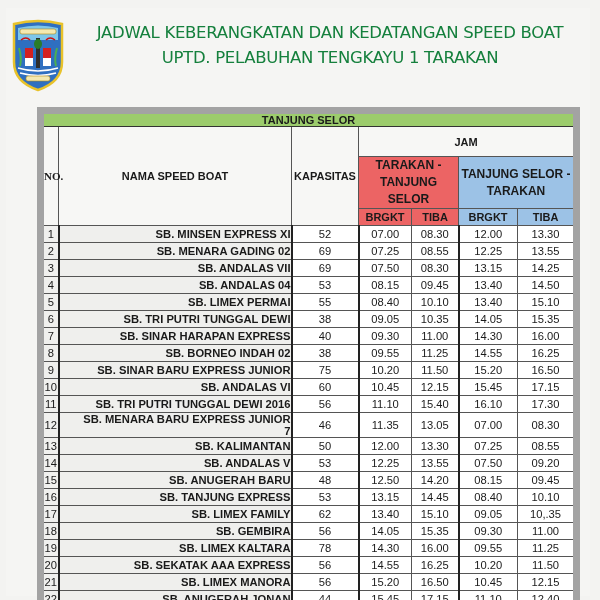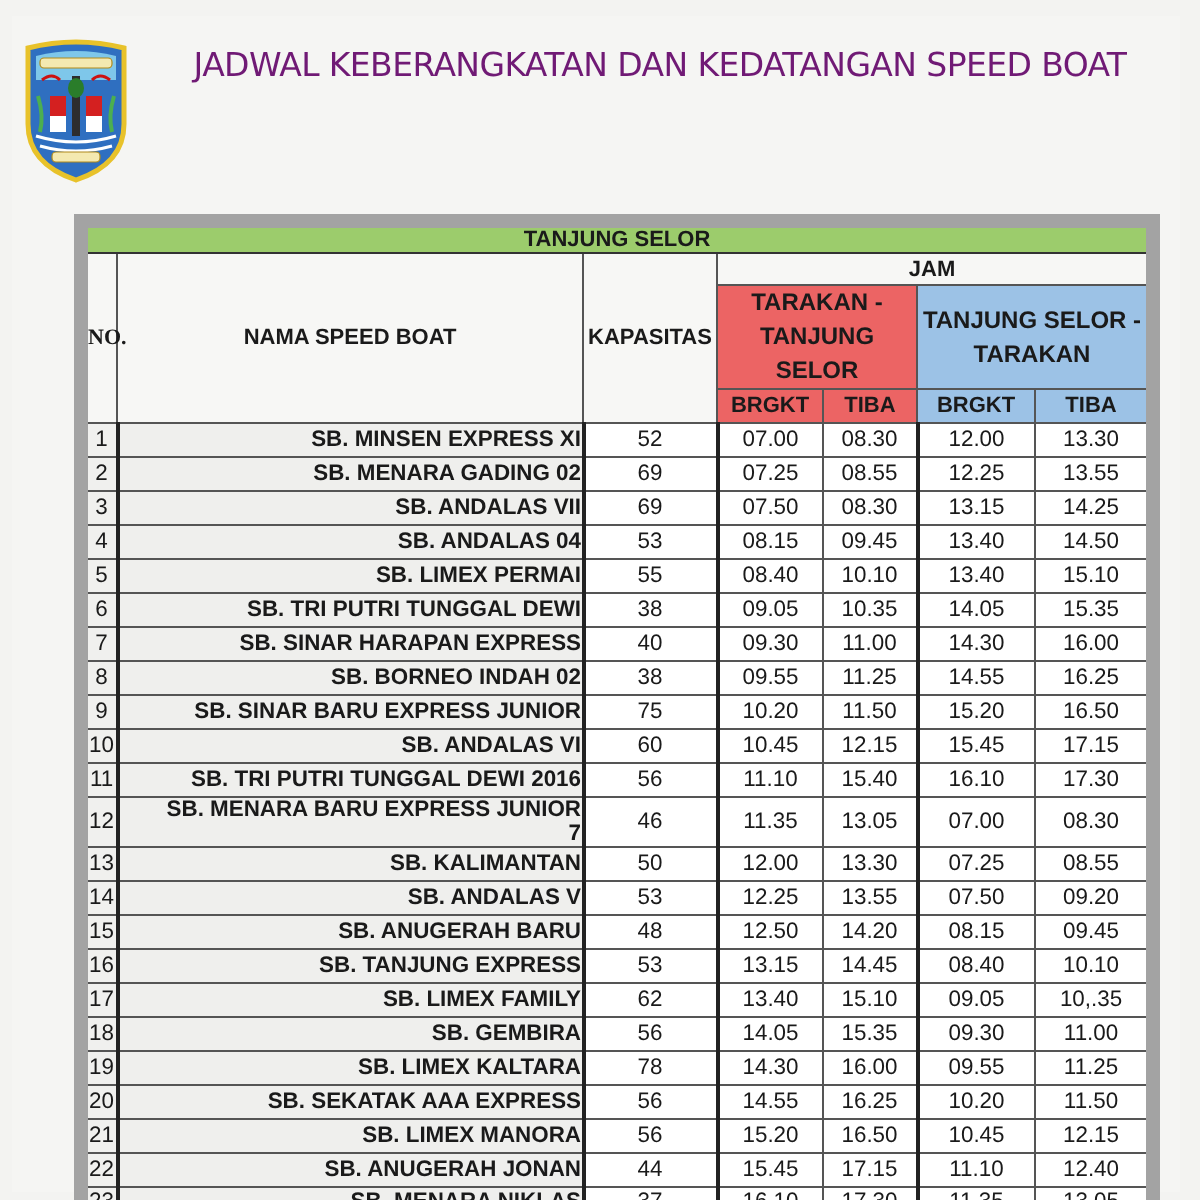--- a/index.html
+++ b/index.html
@@ -11,36 +11,36 @@
     }
     .paper {
       position: absolute; left: 6px; top: 8px; width: 584px; height: 588px;
       background: #f5f5f3;
     }
     .logo {
       position: absolute; left: 10px; top: 18px; width: 56px; height: 74px;
     }
     .title-block {
       position: absolute; left: 70px; top: 20px; width: 520px; text-align: center;
-      color: #701a75;
+      color: #15803d;
     }
     .title-line {
       font-family: "DejaVu Sans", sans-serif;
       font-weight: 500;
       font-size: 16.5px; line-height: 25px; letter-spacing: -0.3px;
     }
     table {
       position: absolute; left: 37px; top: 107px; width: 536px;
       border-collapse: collapse; table-layout: fixed;
       font-family: "Liberation Sans", sans-serif;
     }
     td, th { border: 1px solid #555; font-size: 11px; color: #1a1a1a; text-align: center; vertical-align: middle; padding: 0; }
     .section-row th { background: #9ccc6c; font-weight: bold; height: 15px; font-size: 11px; border: 1.5px solid #333; }
     .hdr th { font-weight: bold; background: #f7f7f5; }
-    .hdr .jam { height: 16px; }
+    .hdr .jam { height: 30px; }
     .hdr .red { background: #ec6464; }
     .hdr .blue { background: #9cc2e6; }
     .hdr .route { height: 40px; line-height: 17px; font-size: 12px; }
     .hdr .sub { height: 17px; font-size: 11px; }
     tbody td { height: 17px; font-size: 11.2px; background: #ffffff; }
     tbody td.no { background: #f0f0ee; font-size: 11.2px; }
     tbody td.name { text-align: right; padding-left: 20px; font-weight: bold; background: #efefed; border-left: 2px solid #222; border-right: 2px solid #222; }
     tbody td.cap { border-right: 2px solid #222; }
     tbody td.t2 { border-right: 2px solid #222; }
     tbody td.t4 { border-right: 2px solid #222; }
@@ -68,20 +68,21 @@
     <path d="M9 30 Q12 40 10 48" stroke="#4caf50" stroke-width="2" fill="none"></path>
     <path d="M47 30 Q44 40 46 48" stroke="#4caf50" stroke-width="2" fill="none"></path>
     <path d="M8 50 Q28 56 48 50" stroke="#ffffff" stroke-width="1.5" fill="none"></path>
     <path d="M10 55 Q28 60 46 55" stroke="#ffffff" stroke-width="1.5" fill="none"></path>
     <rect x="16" y="58" width="24" height="5" rx="2" fill="#f4e9b0" stroke="#b08a1a" stroke-width="0.6"></rect>
   </svg>
 </div>
 
 <div class="title-block">
   <div class="title-line">JADWAL KEBERANGKATAN DAN KEDATANGAN SPEED BOAT</div>
+  <div class="title-line">UPTD. PELABUHAN TENGKAYU 1 TARAKAN</div>
 </div>
 
 <table>
   <colgroup>
     <col style="width:18px">
     <col style="width:233px">
     <col style="width:67px">
     <col style="width:53px">
     <col style="width:47px">
     <col style="width:59px">

